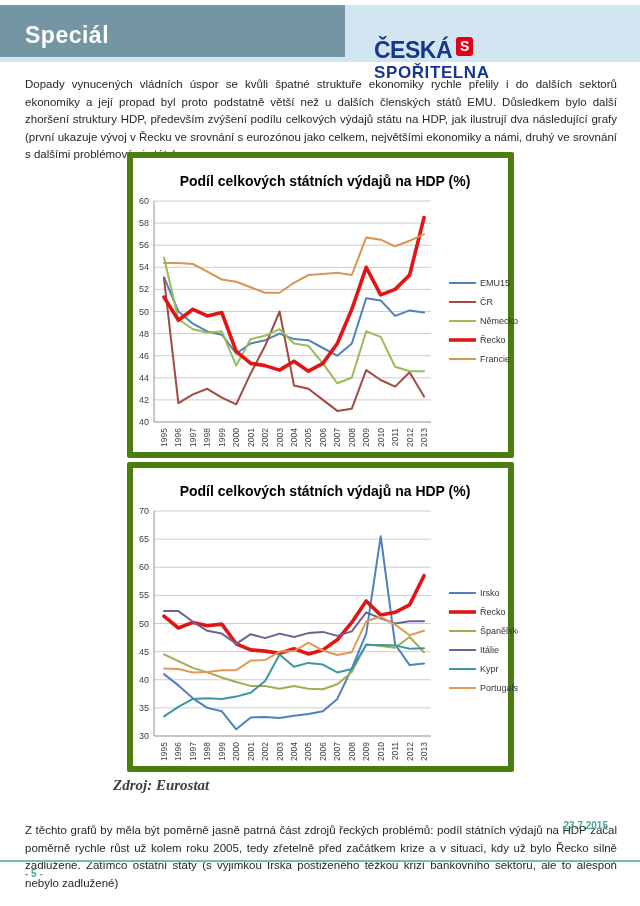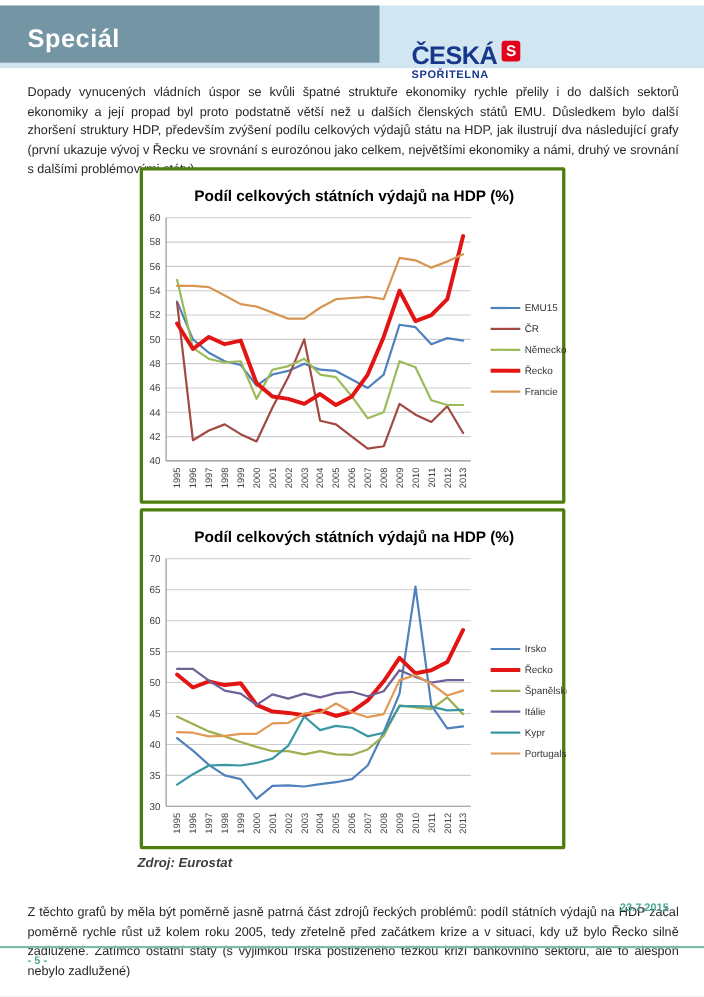--- a/index.html
+++ b/index.html
@@ -6,36 +6,36 @@
   #page{position:relative;width:640px;height:906px;background:#ffffff;
         font-family:"Liberation Sans",sans-serif;overflow:hidden;}
   
   #hdr-band{position:absolute;left:0;top:5px;width:640px;height:57px;background:#d2e6f2;}
   #hdr-box{position:absolute;left:0;top:5px;width:345px;height:52px;background:#7495a4;}
   #hdr-title{position:absolute;left:25px;top:22px;color:#ffffff;font-size:23px;
              font-weight:bold;letter-spacing:.5px;}
   
   #logo{position:absolute;left:374px;top:15px;color:#17378c;line-height:1;}
   #logo .l1{font-size:23px;font-weight:bold;letter-spacing:-.5px;display:flex;align-items:flex-start;gap:4px;margin-top:24px;}
-  #logo .l2{font-size:10px;font-weight:bold;letter-spacing:.6px;margin-top:2px;}
+  #logo .l2{font-size:17px;font-weight:bold;letter-spacing:.6px;margin-top:2px;}
   #logo .sq{display:inline-block;width:17px;height:19px;background:#e2001a;border-radius:3px;
             color:#fff;font-size:14px;font-weight:bold;text-align:center;line-height:19px;margin-top:-2px;}
   
   .para{position:absolute;left:25px;width:592px;font-size:11.5px;line-height:17.6px;
         color:#262626;text-align:justify;}
   #intro{top:76px;}
   #bodytext{top:798px;margin-top:24px;}
   
-  .chartbox{position:absolute;left:127px;width:387px;background:#fff;border:3px solid #4d7c0f;
+  .chartbox{position:absolute;left:127px;width:387px;background:#fff;border:6px solid #4d7c0f;
             border-radius:2px;box-sizing:border-box;}
   #chart0{top:152px;height:306px;}
   #chart1{top:462px;height:310px;}
   
-  #source{position:absolute;left:125px;top:777px;font-size:12px;font-style:italic;
-          font-weight:bold;color:#3d3d3d;}
+  #source{position:absolute;left:113px;top:777px;font-size:15px;font-style:italic;
+          font-weight:bold;color:#3d3d3d;font-family:Liberation Serif, serif;}
   
   #foot-rule{position:absolute;left:0;top:860px;width:640px;height:2px;background:#7cbcab;}
   #foot-page{position:absolute;left:25px;top:868px;font-size:10px;color:#4ca796;font-weight:bold;}
   #foot-date{position:absolute;right:32px;top:820px;font-size:10px;color:#4ca796;font-weight:bold;}
   svg text{font-family:"Liberation Sans",sans-serif;}
 </style>
 </head>
 <body>
 
 <div id="page">

